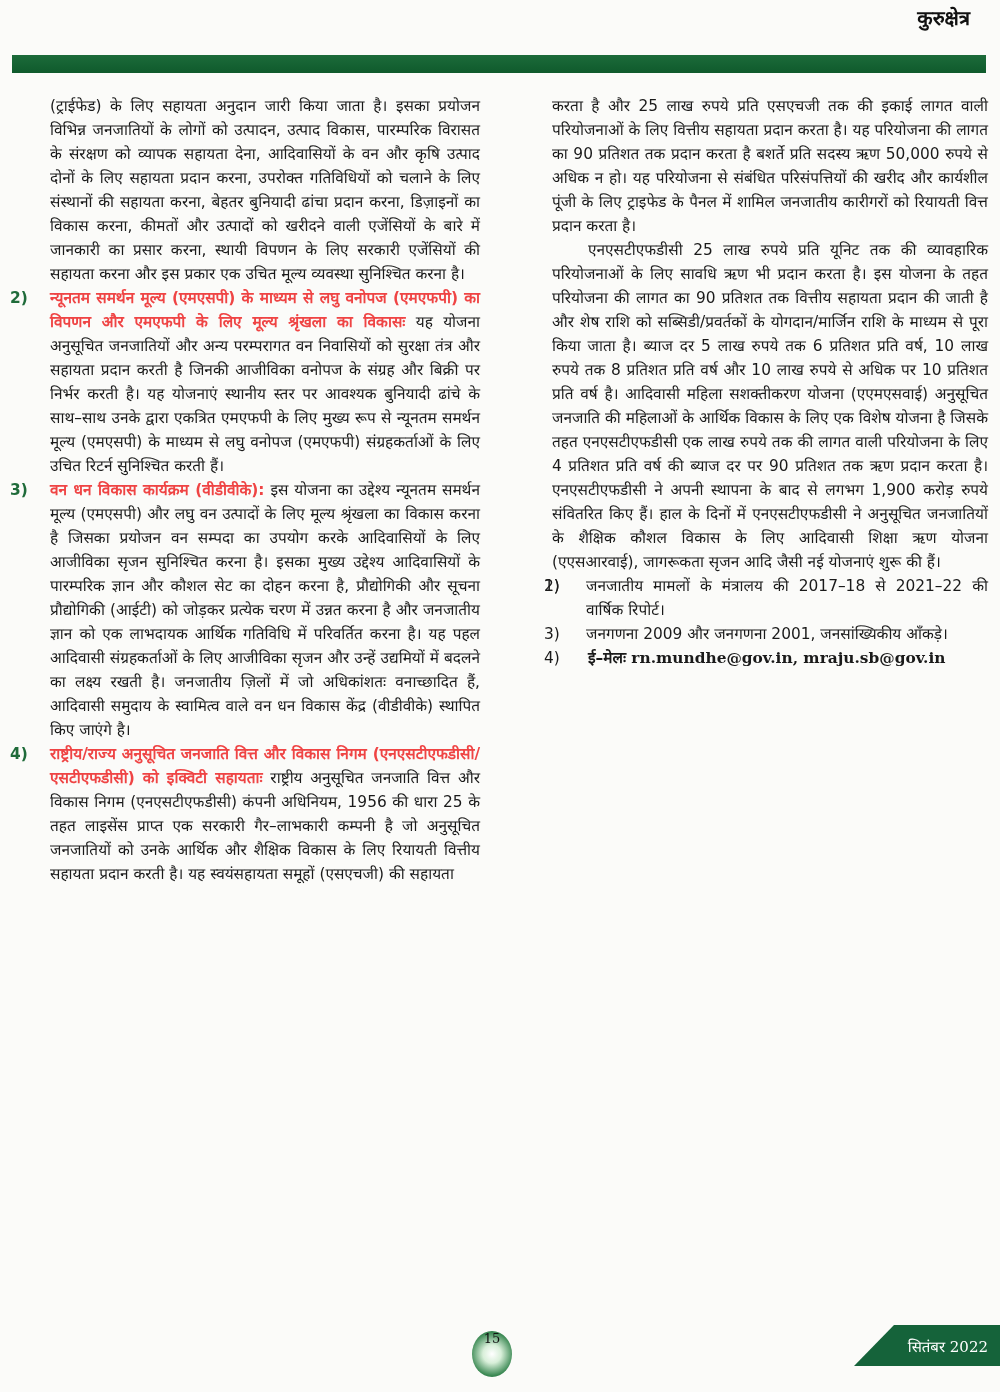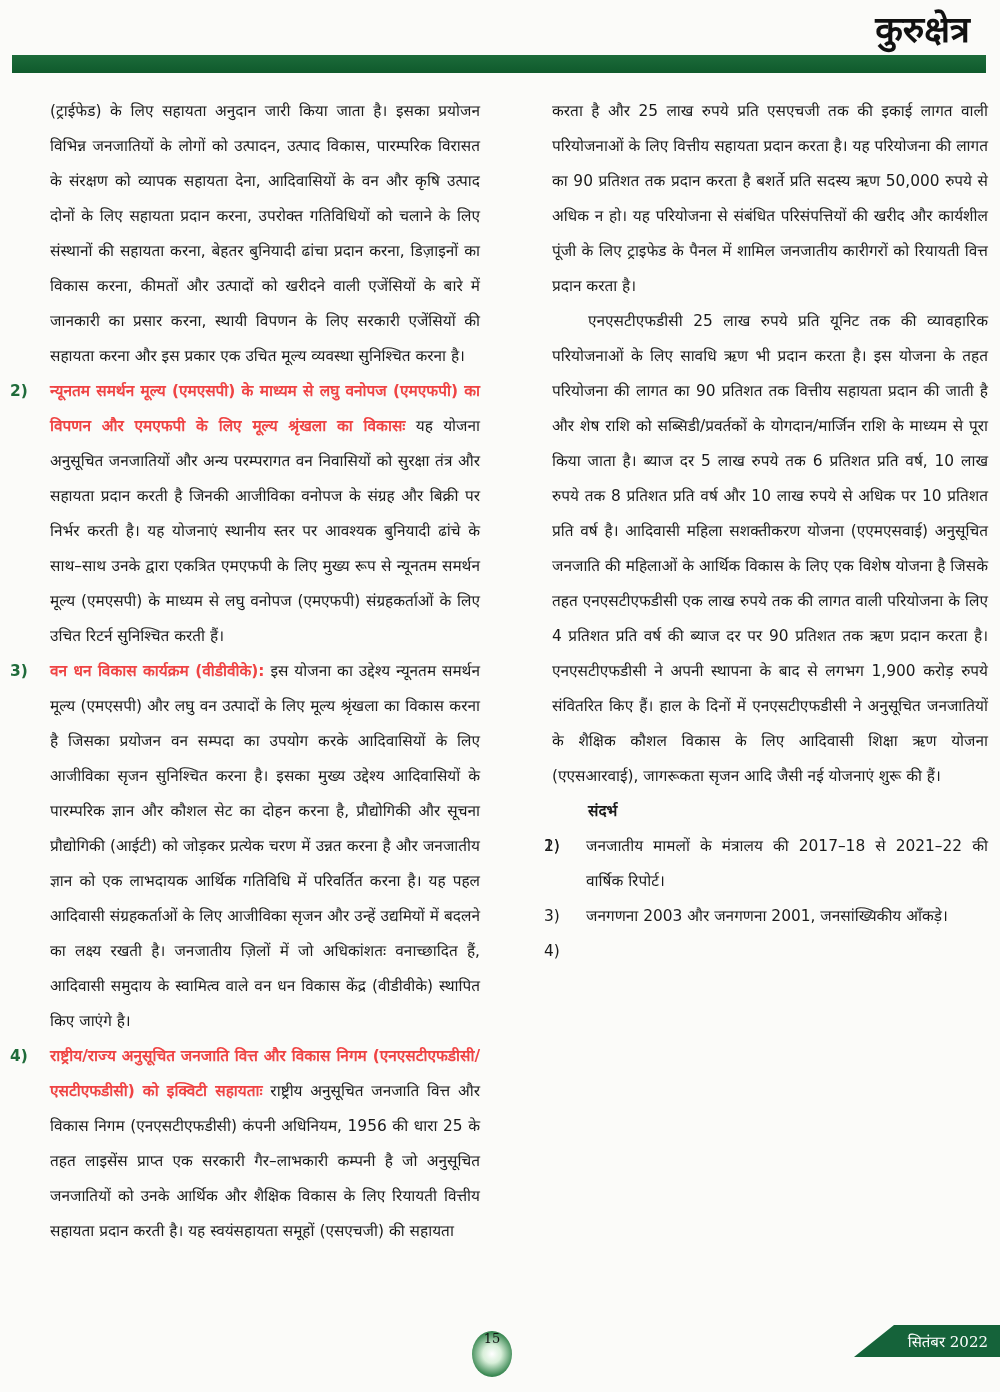--- a/index.html
+++ b/index.html
@@ -5,29 +5,29 @@
   html, body { margin: 0; padding: 0; }
   body {
     width: 1000px; height: 1392px; position: relative; overflow: hidden;
     background: #fbfbf9;
     font-family: "DejaVu Sans", "Liberation Sans", sans-serif;
     color: #1a1a1a;
   }
   .masthead {
     position: absolute; right: 30px; top: 4px;
     font-family: "DejaVu Serif", serif;
-    font-size: 36px; font-weight: bold; color: #111;
+    font-size: 20px; font-weight: bold; color: #111;
   }
   .topbar {
     position: absolute; left: 12px; right: 14px; top: 55px; height: 18px;
     background: linear-gradient(#1c6b3a, #0f5a2c);
   }
   .col {
     position: absolute; top: 94px;
-    font-size: 15.4px; line-height: 35px;
+    font-size: 15.4px; line-height: 24px;
     text-align: justify;
   }
   .col.left { left: 50px; width: 430px; }
   .col.right { left: 552px; width: 436px; }
   .col p { margin: 0; }
   .indent { text-indent: 36px; }
   .item { position: relative; padding-left: 0; }
   .item .num {
     position: absolute; left: -40px; top: 0;
     font-weight: bold; color: #1f6b3a;
@@ -40,21 +40,21 @@
   .email { font-weight: bold; padding-left: 36px; }
   .email .addr { font-family: "DejaVu Serif", serif; }
   .pagenum {
     position: absolute; left: 472px; top: 1331px; width: 40px; height: 46px;
     border-radius: 50%;
     background: radial-gradient(circle at 50% 50%, #ffffff 0%, #d8efd9 30%, #3d8a55 70%, #0f5a2c 100%);
     display: flex; align-items: flex-start; justify-content: center;
     font-family: "DejaVu Serif", serif; font-size: 13px; color: #111;
   }
   .dateband {
-    position: absolute; right: 0; top: 1325px; width: 146px; height: 32px;
+    position: absolute; right: 0; top: 1325px; width: 146px; height: 41px;
     background: #15633a;
     clip-path: polygon(40px 0, 100% 0, 100% 100%, 0 100%);
     color: #fff; font-family: "DejaVu Serif", serif; font-size: 15px;
     display: flex; align-items: center; justify-content: flex-end; padding-right: 12px;
     box-sizing: border-box;
   }
 </style>
 </head>
 <body>
 
@@ -74,26 +74,26 @@
 
   <p class="item">
     <span class="num">4)</span><span class="head">राष्ट्रीय/राज्य अनुसूचित जनजाति वित्त और विकास निगम (एनएसटीएफडीसी/एसटीएफडीसी) को इक्विटी सहायताः</span><span> राष्ट्रीय अनुसूचित जनजाति वित्त और विकास निगम (एनएसटीएफडीसी) कंपनी अधिनियम, 1956 की धारा 25 के तहत लाइसेंस प्राप्त एक सरकारी गैर–लाभकारी कम्पनी है जो अनुसूचित जनजातियों को उनके आर्थिक और शैक्षिक विकास के लिए रियायती वित्तीय सहायता प्रदान करती है। यह स्वयंसहायता समूहों (एसएचजी) की सहायता</span>
   </p>
 </div>
 
 <div class="col right">
   <p>करता है और 25 लाख रुपये प्रति एसएचजी तक की इकाई लागत वाली परियोजनाओं के लिए वित्तीय सहायता प्रदान करता है। यह परियोजना की लागत का 90 प्रतिशत तक प्रदान करता है बशर्ते प्रति सदस्य ऋण 50,000 रुपये से अधिक न हो। यह परियोजना से संबंधित परिसंपत्तियों की खरीद और कार्यशील पूंजी के लिए ट्राइफेड के पैनल में शामिल जनजातीय कारीगरों को रियायती वित्त प्रदान करता है।</p>
   <p class="indent">एनएसटीएफडीसी 25 लाख रुपये प्रति यूनिट तक की व्यावहारिक परियोजनाओं के लिए सावधि ऋण भी प्रदान करता है। इस योजना के तहत परियोजना की लागत का 90 प्रतिशत तक वित्तीय सहायता प्रदान की जाती है और शेष राशि को सब्सिडी/प्रवर्तकों के योगदान/मार्जिन राशि के माध्यम से पूरा किया जाता है। ब्याज दर 5 लाख रुपये तक 6 प्रतिशत प्रति वर्ष, 10 लाख रुपये तक 8 प्रतिशत प्रति वर्ष और 10 लाख रुपये से अधिक पर 10 प्रतिशत प्रति वर्ष है। आदिवासी महिला सशक्तीकरण योजना (एएमएसवाई) अनुसूचित जनजाति की महिलाओं के आर्थिक विकास के लिए एक विशेष योजना है जिसके तहत एनएसटीएफडीसी एक लाख रुपये तक की लागत वाली परियोजना के लिए 4 प्रतिशत प्रति वर्ष की ब्याज दर पर 90 प्रतिशत तक ऋण प्रदान करता है। एनएसटीएफडीसी ने अपनी स्थापना के बाद से लगभग 1,900 करोड़ रुपये संवितरित किए हैं। हाल के दिनों में एनएसटीएफडीसी ने अनुसूचित जनजातियों के शैक्षिक कौशल विकास के लिए आदिवासी शिक्षा ऋण योजना (एएसआरवाई), जागरूकता सृजन आदि जैसी नई योजनाएं शुरू की हैं।</p>
 
-  <p class="refs-title">संदर्भ</p>
   <p class="ref"><span class="rnum">1)</span></p>
   <p class="ref"><span class="rnum">2)</span><span>जनजातीय मामलों के मंत्रालय की 2017–18 से 2021–22 की वार्षिक रिपोर्ट।</span></p>
-  <p class="ref"><span class="rnum">3)</span><span>जनगणना 2003 और जनगणना 2001, जनसांख्यिकीय आँकड़े।</span></p>
+  <p class="ref"><span class="rnum">3)</span><span>जनगणना 2009 और जनगणना 2001, जनसांख्यिकीय आँकड़े।</span></p>
   <p class="ref"><span class="rnum">4)</span></p>
 
+  <p class="email"><span>ई–मेलः </span><span class="addr">rn.mundhe@gov.in, mraju.sb@gov.in</span></p>
 </div>
 
 <div class="pagenum">
     <span>15</span>
   </div>
 <div class="dateband">
     <span>सितंबर 2022</span>
   </div>
 
 </body></html>

